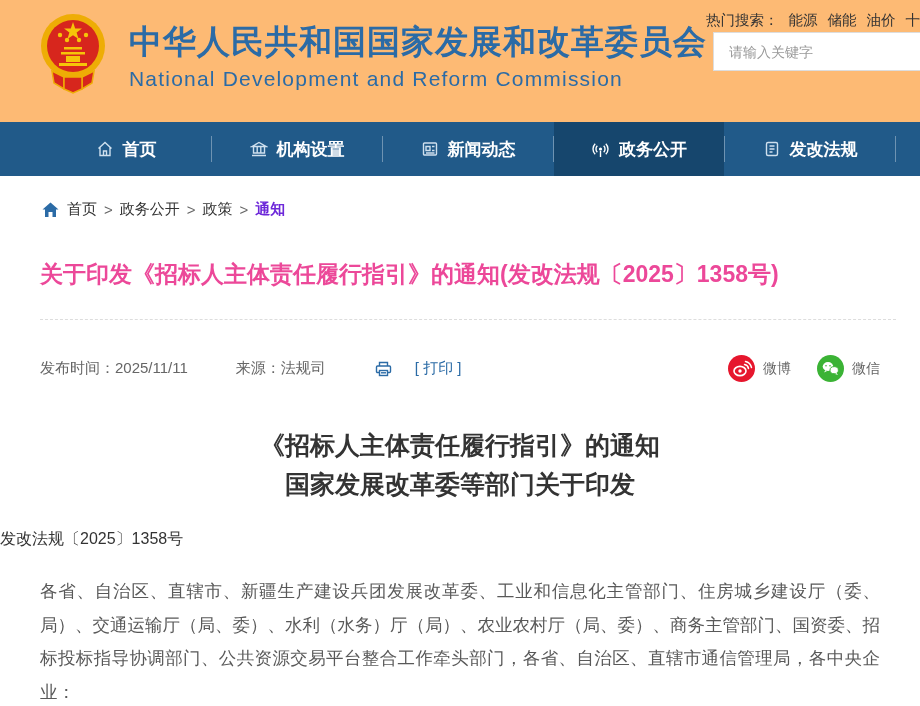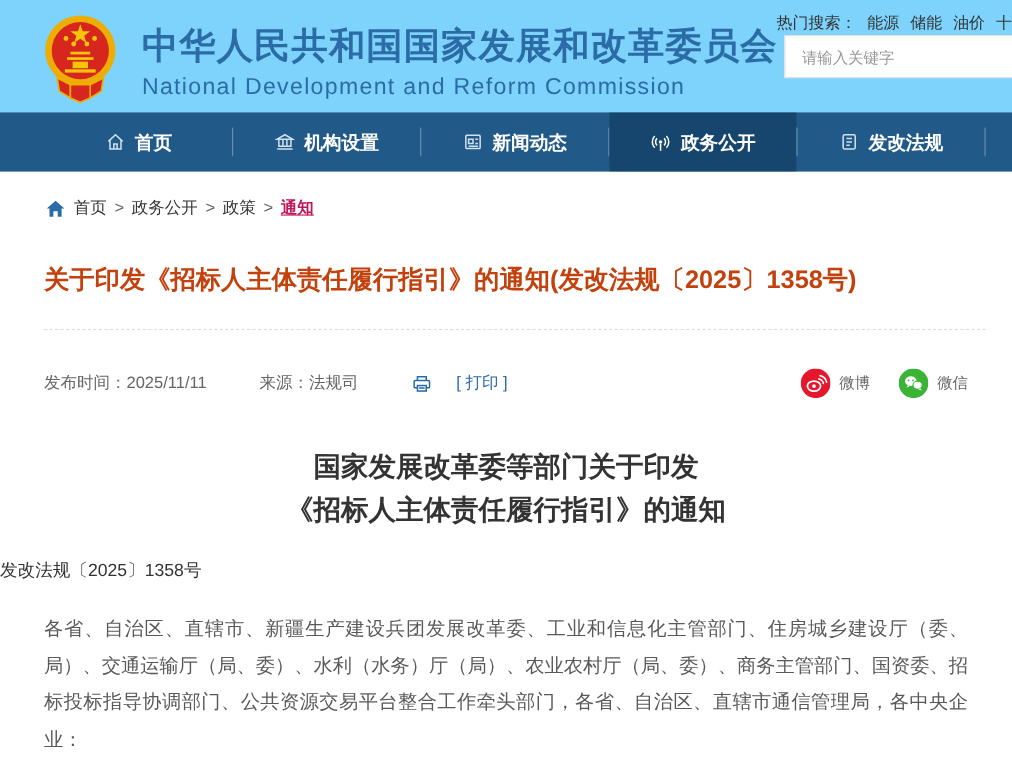--- a/index.html
+++ b/index.html
@@ -4,21 +4,21 @@
 <style>
   * { box-sizing: border-box; }
   html, body { margin: 0; padding: 0; }
   body {
     width: 920px; height: 706px; overflow: hidden;
     background: #fff; position: relative;
     font-family: "Liberation Sans", sans-serif;
     color: #333;
   }
   
-  .site-header { position: relative; height: 102px; background: #7dd3fc; }
+  .site-header { position: relative; height: 122px; background: #fdba74; }
   .emblem { position: absolute; left: 40px; top: 9px; width: 66px; height: 88px; }
   .titles { position: absolute; left: 129px; top: 20px; }
   .title-zh { font-size: 33px; font-weight: bold; color: #2b6ba6; letter-spacing: 1px; white-space: nowrap; }
   .title-en { font-size: 21px; color: #2b6ba6; letter-spacing: 1.2px; margin-top: 2px; white-space: nowrap; }
   .hot-search { position: absolute; left: 706px; top: 11px; font-size: 14.5px; color: #333; white-space: nowrap; }
   .hot-search .term { margin-left: 10px; cursor: pointer; }
   .search-input {
     position: absolute; left: 713px; top: 32px; width: 250px; height: 39px;
     border: 1px solid #ddd; padding: 0 15px; font-size: 14px; color: #333;
     outline: none; font-family: "Liberation Sans", sans-serif;
@@ -28,23 +28,23 @@
   .main-nav { height: 54px; background: #215a89; display: flex; align-items: stretch; padding-left: 41px; overflow: hidden; }
   .nav-item { width: 170px; display: flex; align-items: center; justify-content: center; gap: 9px;
     color: #fff; font-size: 17px; font-weight: bold; cursor: pointer; white-space: nowrap; }
   .nav-item.active { background: #16466d; }
   .nav-item svg { flex: 0 0 auto; }
   .nav-divider { width: 1px; height: 26px; background: rgba(255,255,255,.35); align-self: center; }
   
   .breadcrumb { margin: 24px 0 0 41px; display: flex; align-items: center; gap: 7px; font-size: 15px; color: #333; }
   .crumb { cursor: pointer; }
   .crumb-sep { color: #666; }
-  .crumb-last { color: #be185d; font-weight: bold; text-decoration: underline; }
-  
-  .page-title { margin: 40px 40px 0 40px; font-size: 23px; font-weight: bold; color: #c2410c; line-height: 30px; }
+  .crumb-last { color: #6d28d9; font-weight: bold; }
+  
+  .page-title { margin: 40px 40px 0 40px; font-size: 23px; font-weight: bold; color: #ec4899; line-height: 30px; }
   .dashed-divider { border: none; border-top: 1px dashed #ddd; margin: 30px 24px 0 40px; }
   .meta-row { margin: 35px 40px 0 40px; display: flex; align-items: center; font-size: 15px; color: #666; }
   .meta-item { margin-right: 48px; white-space: nowrap; }
   .print-btn { color: #2b6ba6; display: flex; align-items: center; gap: 22px; cursor: pointer; white-space: nowrap; }
   .share-group { margin-left: auto; display: flex; align-items: flex-start; }
   .share-btn { display: flex; align-items: center; gap: 8px; cursor: pointer; margin-left: 26px; }
   .share-label { font-size: 14px; color: #666; }
   
   .article-title { margin: 44px 60px 0 60px; text-align: center; font-size: 25px; font-weight: bold; color: #333; line-height: 39px; }
   .doc-number { margin-top: 25px; text-align: left; font-size: 16px; color: #333; }
@@ -185,21 +185,21 @@
         <circle cx="9" cy="10.8" r="0.8" fill="#3bb335"></circle>
         <circle cx="13" cy="10.8" r="0.8" fill="#3bb335"></circle>
       </svg>
       <span class="share-label">微信</span>
     </span>
   </span>
 </div>
 
 <div>
   <div class="article-title">
+    <div>《招标人主体责任履行指引》的通知</div>
     <div>国家发展改革委等部门关于印发</div>
-    <div>《招标人主体责任履行指引》的通知</div>
   </div>
   <div class="doc-number">发改法规〔2025〕1358号</div>
   <div class="article-body">
     <p>各省、自治区、直辖市、新疆生产建设兵团发展改革委、工业和信息化主管部门、住房城乡建设厅（委、局）、交通运输厅（局、委）、水利（水务）厅（局）、农业农村厅（局、委）、商务主管部门、国资委、招标投标指导协调部门、公共资源交易平台整合工作牵头部门，各省、自治区、直辖市通信管理局，各中央企业：</p>
 
   </div>
 </div>
 
 </body></html>

